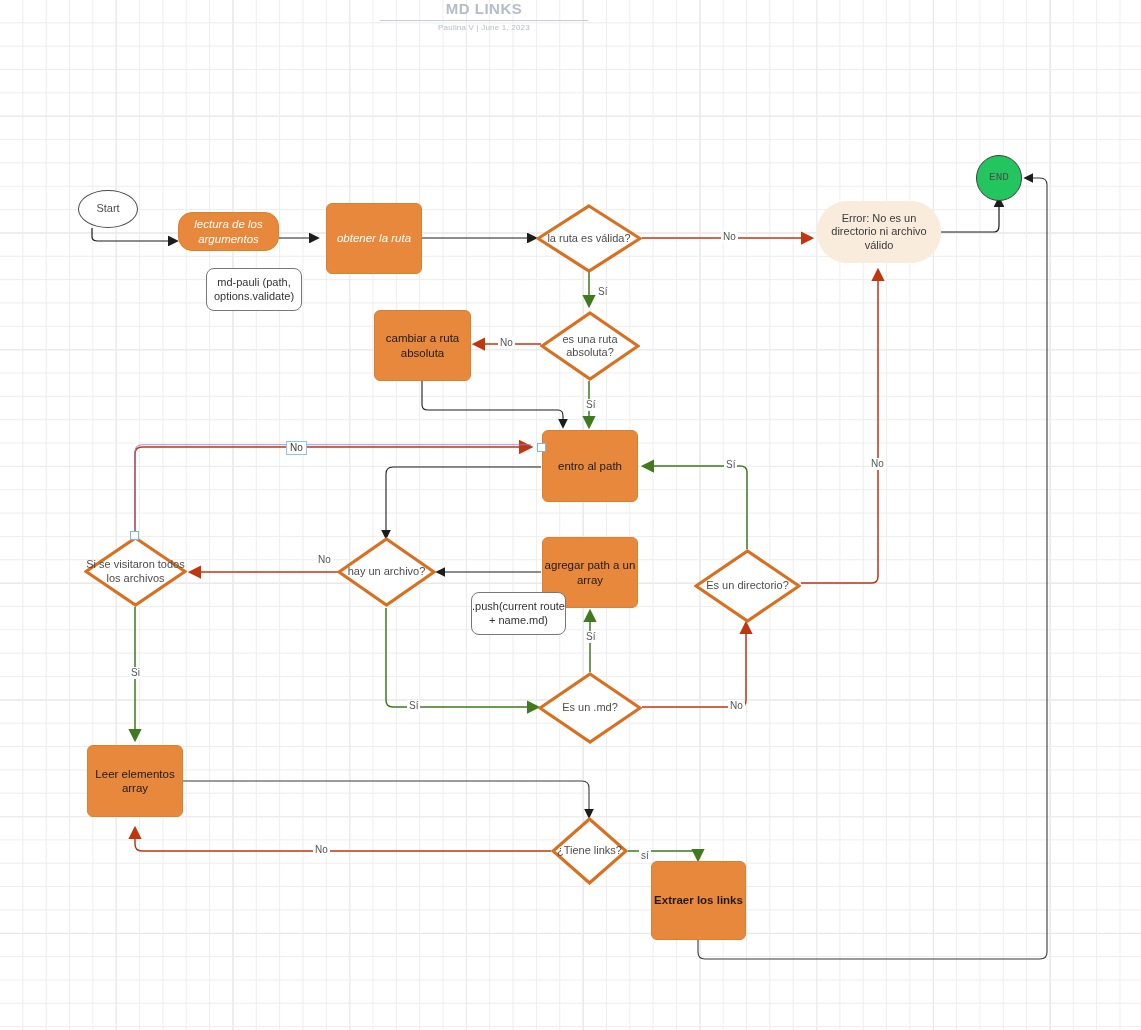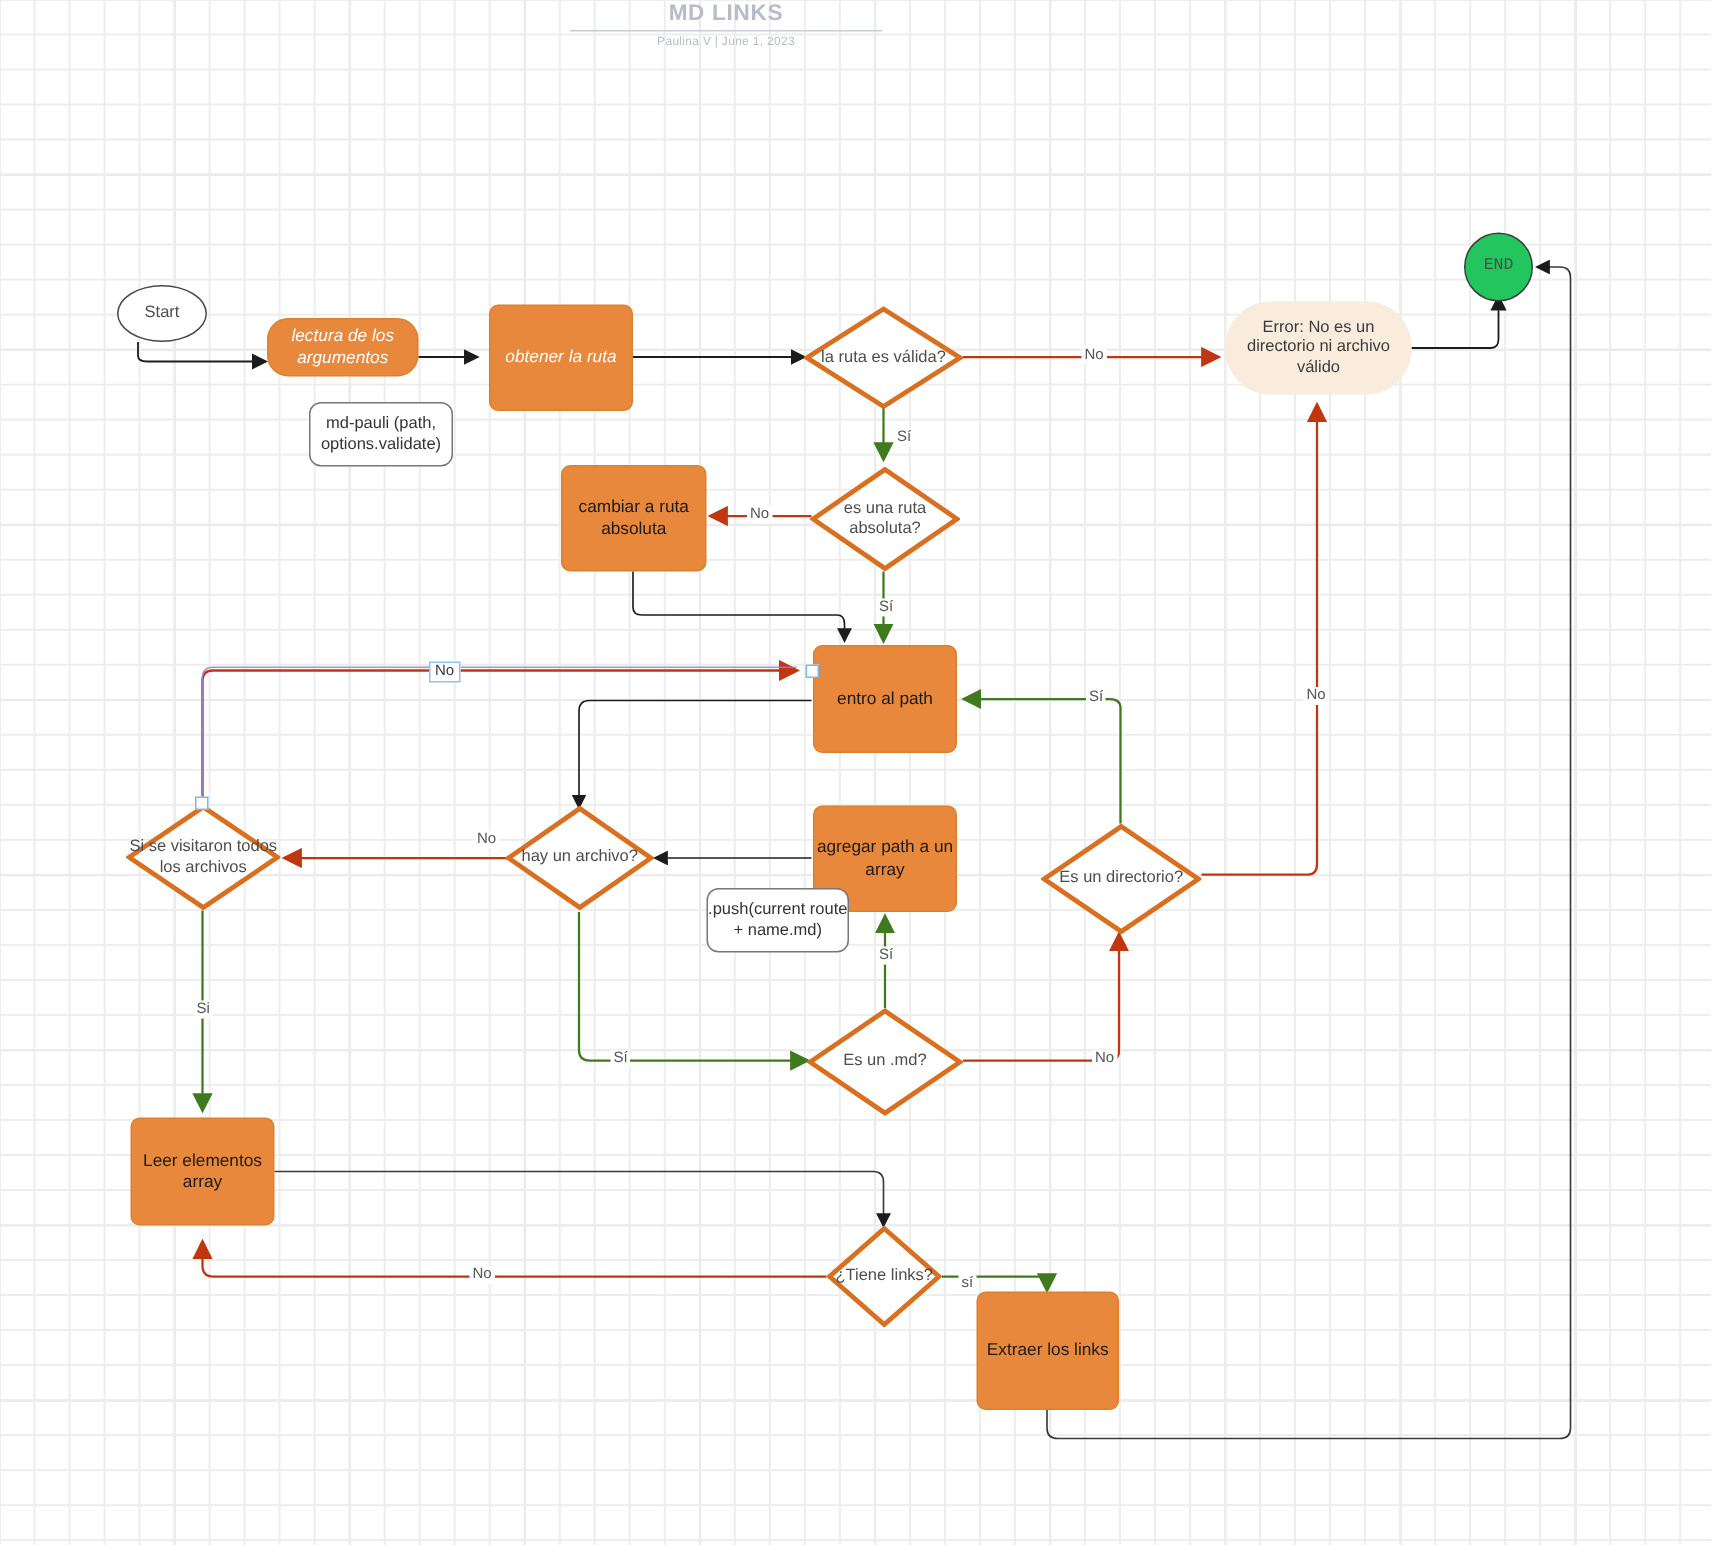--- a/index.html
+++ b/index.html
@@ -238,21 +238,21 @@
   <span class="lbl">Leer elementos array</span>
 </div>
 
 <div class="node diamond" style="left:551px;top:817px;width:77px;height:68px;">
   <svg class="dshape" viewBox="0 0 77 68" preserveAspectRatio="none">
     <polygon points="38.5,2 75,34 38.5,66 2,34" fill="#ffffff" stroke="#d9701f" stroke-width="3.2"></polygon>
   </svg>
   <span class="lbl">¿Tiene links?</span>
 </div>
 
-<div class="node rect" style="left:651px;top:861px;width:95px;height:79px;">
+<div class="node rect" style="left:651px;top:861px;width:95px;height:79px;font-weight:bold;">
   <span class="lbl">Extraer los links</span>
 </div>
 
 <div class="elabel" style="left:721px;top:231px;">No</div>
 <div class="elabel" style="left:596px;top:286px;">Sí</div>
 <div class="elabel" style="left:498px;top:337px;">No</div>
 <div class="elabel" style="left:584px;top:399px;">Sí</div>
 <div class="elabel" style="left:724px;top:459px;">Sí</div>
 <div class="elabel" style="left:869px;top:458px;">No</div>
 <div class="elabel sel" style="left:286px;top:441px;">No</div>

